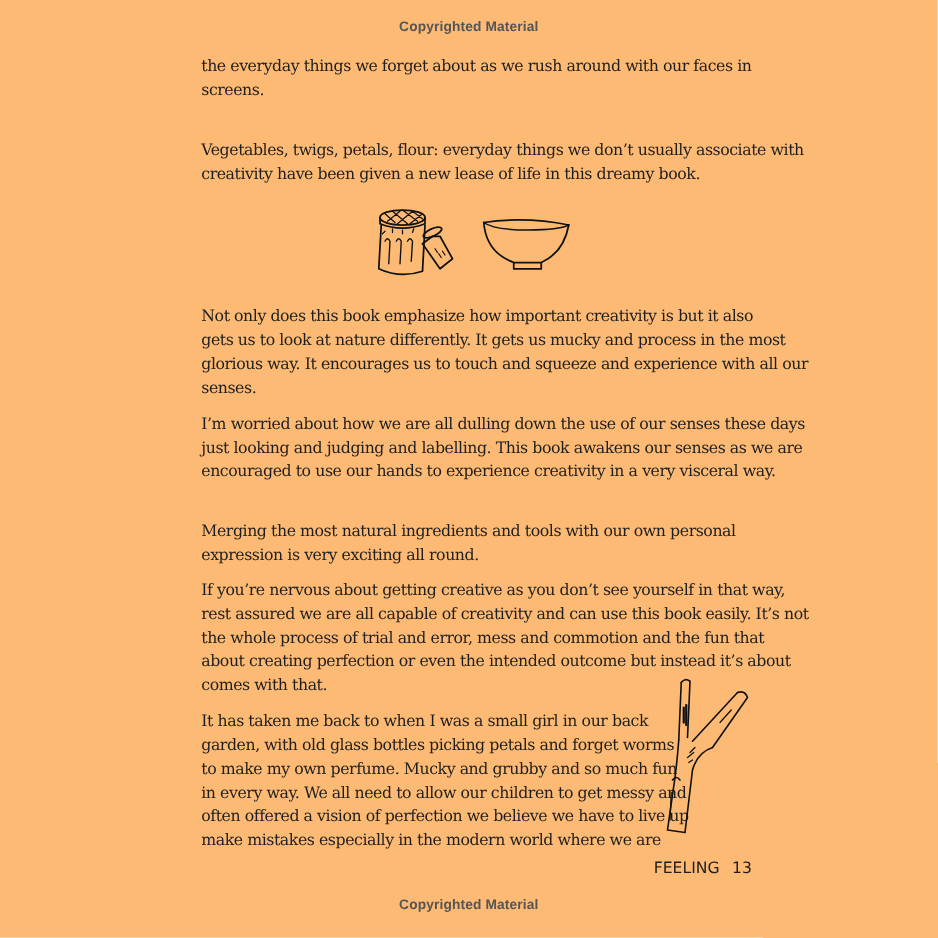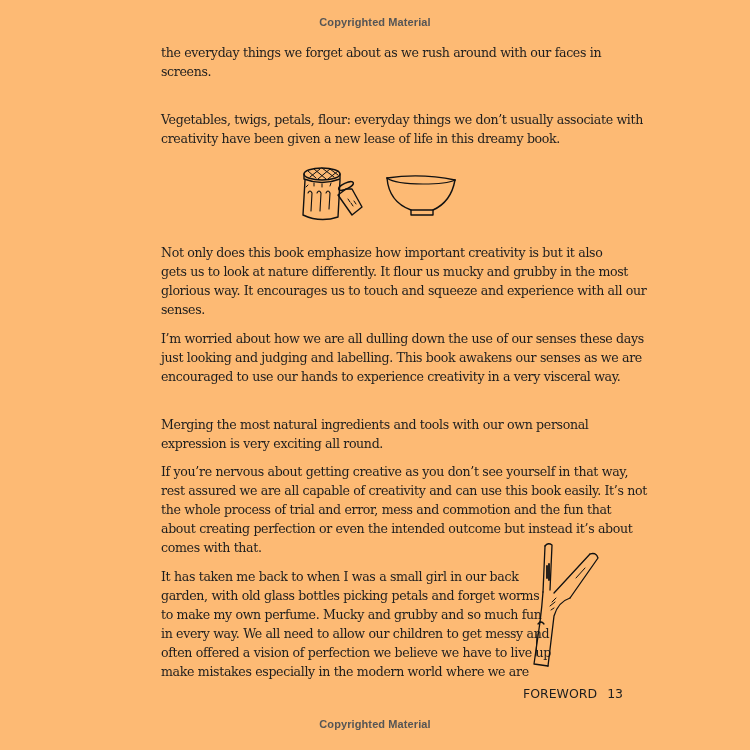--- a/index.html
+++ b/index.html
@@ -57,21 +57,21 @@
 
   <svg class="illus" style="left:385px; top:174px;" width="72" height="46" viewBox="0 0 72 46" fill="none" stroke="#111" stroke-width="1.4" stroke-linecap="round" stroke-linejoin="round">
     <path d="M2 4 Q36 -1 70 6"></path>
     <path d="M2 4 Q10 10 38 10 Q62 10 70 6" stroke-width="1.2"></path>
     <path d="M2 4 Q4 28 26 36 L48 36 Q66 28 70 6"></path>
     <path d="M26 36 L26 41 L48 41 L48 36"></path>
   </svg>
 
   <div class="para" style="top:243px;">
     <span class="line">Not only does this book emphasize how important creativity is but it also</span>
-    <span class="line">gets us to look at nature differently. It flour us mucky and grubby in the most</span>
+    <span class="line">gets us to look at nature differently. It gets us mucky and process in the most</span>
     <span class="line">glorious way. It encourages us to touch and squeeze and experience with all our</span>
     <span class="line">senses.</span>
   </div>
 
   <div class="para" style="top:329px;">
     <span class="line">I’m worried about how we are all dulling down the use of our senses these days</span>
     <span class="line">just looking and judging and labelling. This book awakens our senses as we are</span>
     <span class="line">encouraged to use our hands to experience creativity in a very visceral way.</span>
   </div>
 
@@ -109,18 +109,18 @@
 
     <path d="M13 52 Q12 66 10 82"></path>
     <path d="M40 58 Q28 62 24 76 L18 126"></path>
     <path d="M10 82 L4 124 L18 126"></path>
     <path d="M8 84 Q11 80 14 84"></path>
     <path d="M22 62 L26 58 M20 66 L25 62 M21 70 L24 68" stroke-width="1"></path>
     <path d="M7 94 L6 116" stroke-width="1"></path>
   </svg>
 
   <div class="footer">
-    <span>FOREWORD</span><span class="num">13</span>
+    <span>FEELING</span><span class="num">13</span>
   </div>
 
   <div class="copyright bottom">Copyrighted Material</div>
 
 </div>
 
 </body></html>

